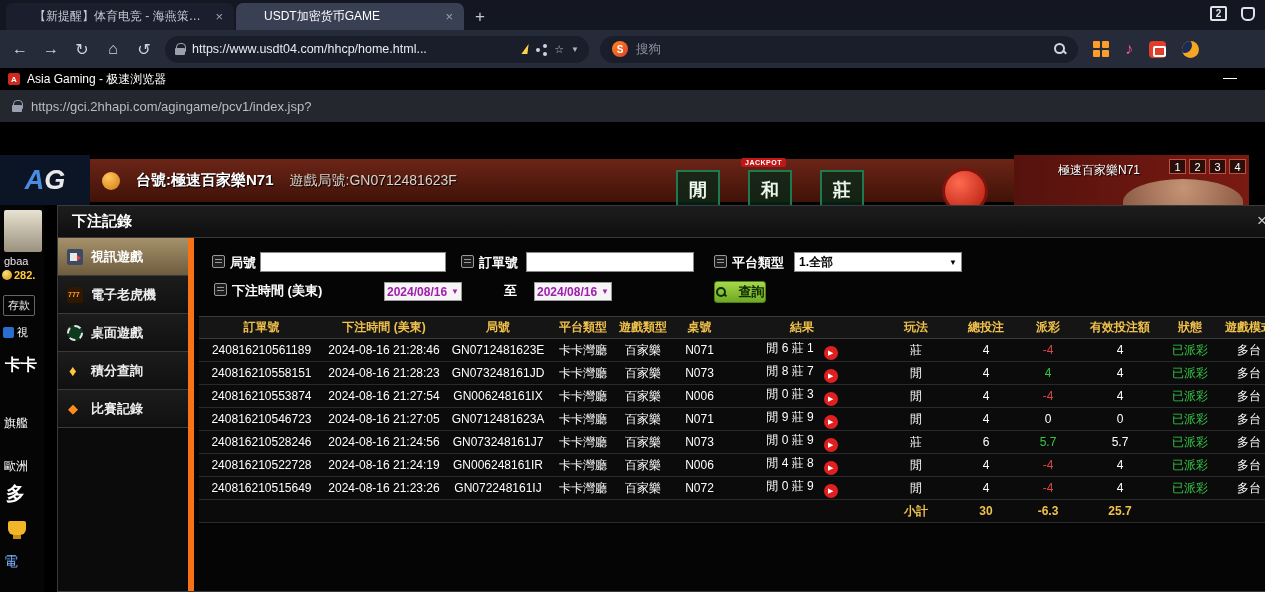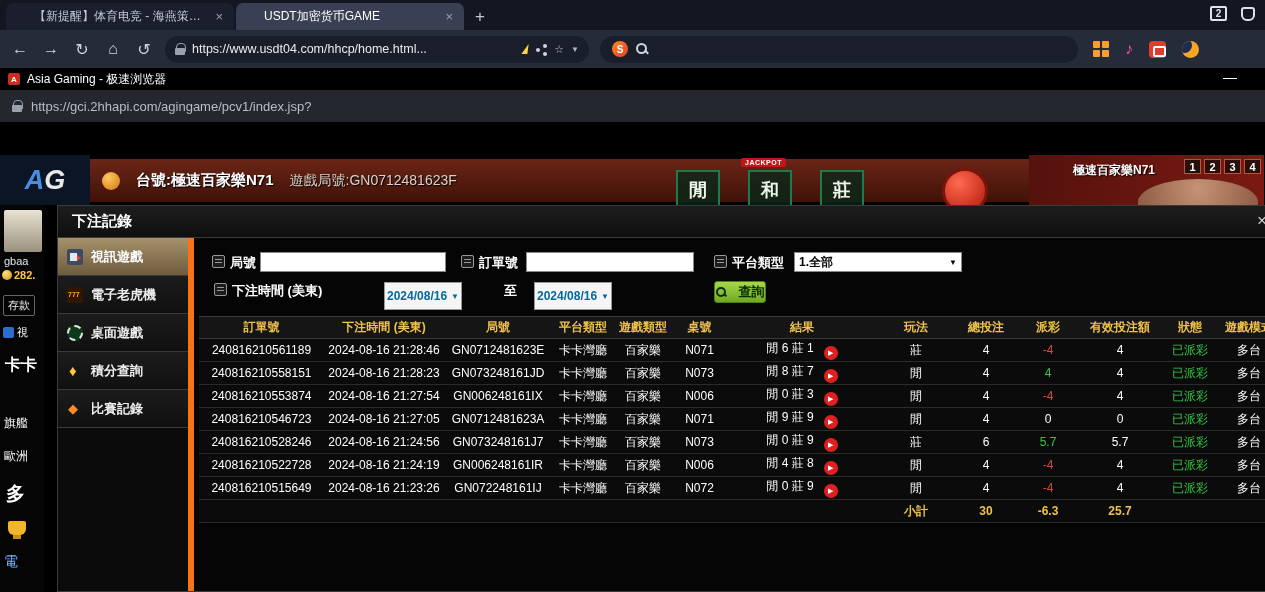--- a/index.html
+++ b/index.html
@@ -47,38 +47,38 @@
   .gamestrip { position:absolute; left:0; top:155px; width:100%; height:50px; background:#000; overflow:hidden; }
   .aglogo { position:absolute; left:0; top:0; width:90px; height:50px; background:#0c1526; display:flex; align-items:center; justify-content:center; font-size:27px; font-weight:bold; font-style:italic; }
   .aglogo .a { color:#4a8de0; } .aglogo .g { color:#e9e9e9; }
   .redbar { position:absolute; left:90px; top:4px; width:940px; height:43px; background:linear-gradient(#6b2517,#401208); display:flex; align-items:center; gap:16px; padding-left:12px; }
   .info-badge { width:18px; height:18px; border-radius:50%; background:radial-gradient(circle at 35% 30%,#ffc75e,#d07a10); flex:0 0 18px; }
   .tbl-label { color:#fff; font-weight:bold; font-size:15px; text-shadow:1px 1px 1px #000; }
   .round-label { color:#ddd2ca; font-size:14px; text-shadow:1px 1px 1px #000; }
   .betbox { position:absolute; top:15px; width:44px; height:40px; border:2px solid #1e7a4e; background:rgba(4,40,24,.75); color:#eaf6ea; font-size:18px; font-weight:bold; display:flex; align-items:center; justify-content:center; }
   .jackpot { position:absolute; left:741px; top:3px; background:#c01818; color:#fff; font-size:7px; font-weight:bold; padding:1px 4px; border-radius:2px; letter-spacing:.5px; }
   .promo-circle { position:absolute; left:942px; top:13px; width:46px; height:46px; border-radius:50%; background:radial-gradient(circle at 35% 30%,#ff6a50,#b01808); border:3px solid #7c130c; }
-  .rightpanel { position:absolute; right:1px; top:0; width:235px; height:50px; background:linear-gradient(90deg,#55120d,#7a1a12);font-weight:bold; }
+  .rightpanel { position:absolute; right:16px; top:0; width:235px; height:50px; background:linear-gradient(90deg,#55120d,#7a1a12); }
   .right-title { position:absolute; left:44px; top:7px; color:#fff; font-size:12px; text-shadow:1px 1px 1px #000; }
   .numbers { position:absolute; right:3px; top:4px; display:flex; gap:3px; }
   .numbox { width:17px; height:15px; background:#2a0e0a; border:1px solid #c05040; color:#fff; font-size:11px; display:flex; align-items:center; justify-content:center; }
   .dealer { position:absolute; right:6px; top:24px; width:120px; height:46px; border-radius:50% 50% 0 0; background:radial-gradient(circle at 50% 20%,#d4a987,#8a5f46); opacity:.85; }
 
   
   .leftstrip { position:absolute; left:0; top:205px; width:44px; height:387px; background:#050505; overflow:hidden; color:#fff; }
   .ls-card { position:absolute; left:4px; top:5px; width:38px; height:42px; background:linear-gradient(#e8e2d2,#9a917e); border-radius:2px; }
   .ls-user { position:absolute; left:4px; top:50px; font-size:11px; color:#e5e5e5; }
   .ls-bal { position:absolute; left:2px; top:64px; font-size:11px; font-weight:bold; color:#ffc83e; display:flex; align-items:center; gap:2px; }
   .coin { width:10px; height:10px; border-radius:50%; background:radial-gradient(circle at 35% 30%,#ffe27a,#d09010); }
   .ls-dep { position:absolute; left:3px; top:90px; font-size:11px; border:1px solid #666; padding:2px 4px; border-radius:2px; color:#f0f0f0; }
   .ls-vid { position:absolute; left:3px; top:120px; font-size:11px; display:flex; gap:3px; align-items:center; }
   .bluebox { width:11px; height:11px; background:#2a6fd0; border-radius:2px; }
   .ls-hall { position:absolute; left:5px; top:150px; font-size:16px; font-weight:bold; width:36px; line-height:20px; }
   .ls-flag { position:absolute; left:4px; top:210px; font-size:12px; }
-  .ls-eur { position:absolute; left:4px; top:243px; font-size:12px; }
+  .ls-eur { position:absolute; left:4px; top:253px; font-size:12px; }
   .ls-multi { position:absolute; left:6px; top:276px; font-size:19px; font-weight:bold; }
   .trophy { position:absolute; left:8px; top:316px; width:18px; height:14px; background:#f2b62a; border-radius:2px 2px 6px 6px; }
   .trophy::after { content:""; position:absolute; left:5px; top:14px; width:8px; height:4px; background:#c78e14; }
   .ls-elec { position:absolute; left:4px; top:348px; font-size:14px; color:#7ab0ff; }
 
   
   .modal { position:absolute; left:44px; top:205px; width:1221px; height:387px; background:#0a0a0a; border:1px solid #3a3a3a;margin-left:13px; }
   .modal-header { position:relative; height:32px; background:linear-gradient(#1d1d1d,#0f0f0f); border-bottom:1px solid #3a3a3a; display:flex; align-items:center; padding:0 14px; color:#fff; font-size:15px; font-weight:bold; }
   .modal-close { position:absolute; right:10px; top:5px; color:#ccc; font-size:17px; font-weight:normal; }
   .sidebar { position:absolute; left:0; top:32px; bottom:0; width:136px; border-right:6px solid #f97316; background:#0b0b0b; }
@@ -93,21 +93,21 @@
   .ic-quota { background:#e8e8e8; } .ic-quota::after { content:""; position:absolute; left:3px; top:4px; width:10px; height:2px; background:#3a78c8; box-shadow:0 4px 0 #3a78c8, 0 8px 0 #3a78c8; }
 
   .content { position:absolute; left:136px; top:32px; right:0; bottom:0; background:#050505; }
   .filters { position:relative; height:78px; }
   .f-label { position:absolute; color:#fff; font-weight:bold; font-size:13px; white-space:nowrap; }
   .f-icon { position:absolute; width:13px; height:13px; border:1px solid #999; border-radius:2px; background:#1c1c1c; }
   .f-icon::after { content:""; position:absolute; left:2px; top:3px; width:7px; height:1px; background:#999; box-shadow:0 3px 0 #999; }
   .f-input { position:absolute; height:20px; background:#fff; border:1px solid #888; font-size:12px; padding:0 4px; color:#000; }
   .f-select { position:absolute; height:20px; background:#fff; border:1px solid #888; font-size:12px; font-weight:bold; color:#000; display:flex; align-items:center; padding:0 4px; }
   .f-select .arrow { margin-left:auto; font-size:8px; }
-  .date-btn { position:absolute; height:28px; width:78px; background:#f5f5f5; border:1px solid #999; font-weight:bold; font-size:12px; color:#0369a1; display:flex; align-items:center; justify-content:center; gap:4px; }
+  .date-btn { position:absolute; height:19px; width:78px; background:#f5f5f5; border:1px solid #999; font-weight:bold; font-size:12px; color:#a21caf; display:flex; align-items:center; justify-content:center; gap:4px; }
   .date-btn .arrow { font-size:8px; }
   .query-btn { position:absolute; left:520px; top:43px; width:52px; height:22px; background:linear-gradient(#a6d84a,#6fa822); border:1px solid #4e7d12; border-radius:3px; color:#0c2c00; font-weight:bold; font-size:13px; display:flex; align-items:center; justify-content:center; gap:13px; }
   .mag { width:10px; height:10px; position:relative; } .mag::before { content:""; position:absolute; left:0; top:0; width:6px; height:6px; border:2px solid #0c2c00; border-radius:50%; } .mag::after { content:""; position:absolute; left:7px; top:7px; width:4px; height:2px; background:#0c2c00; transform:rotate(45deg); }
 
   .bet-table { position:absolute; left:5px; top:78px; width:1080px; border-collapse:collapse; table-layout:fixed; font-size:12px; color:#fff; }
   .bet-table th { height:22px; color:#f0c14b; font-weight:bold; background:#151515; border-top:1px solid #3a3a3a; border-bottom:1px solid #3a3a3a; font-size:12px; text-align:center; overflow:hidden; white-space:nowrap; }
   .bet-table td { height:23px; text-align:center; border-bottom:1px solid #2a2a2a; background:#0b0b0b; overflow:hidden; white-space:nowrap; }
   .play-btn { display:inline-flex; width:14px; height:14px; border-radius:50%; background:#e02020; color:#fff; font-size:7px; align-items:center; justify-content:center; margin-left:10px; vertical-align:-3px; }
   .status-cell { color:#35c846; }
   .pos { color:#35c846; } .neg { color:#d84848; } .zero { color:#fff; }
@@ -155,20 +155,21 @@
     <div class="addr">
       <span class="lock"></span>
       <span class="addr-url">https://www.usdt04.com/hhcp/home.html...</span>
       <span class="bolt"></span>
       <span class="share-ico"></span>
       <span class="addr-mini">☆</span>
       <span class="addr-mini" style="font-size:8px;">▼</span>
     </div>
     <div class="search">
       <span class="sogou-logo">S</span>
+      <span class="search-txt">搜狗</span>
       <span class="mag2"></span>
     </div>
     <div class="color-icons">
       <span class="grid-ico">
           <span></span>
           <span></span>
           <span></span>
           <span></span>
         </span>
       <span class="music-ico">♪</span>

